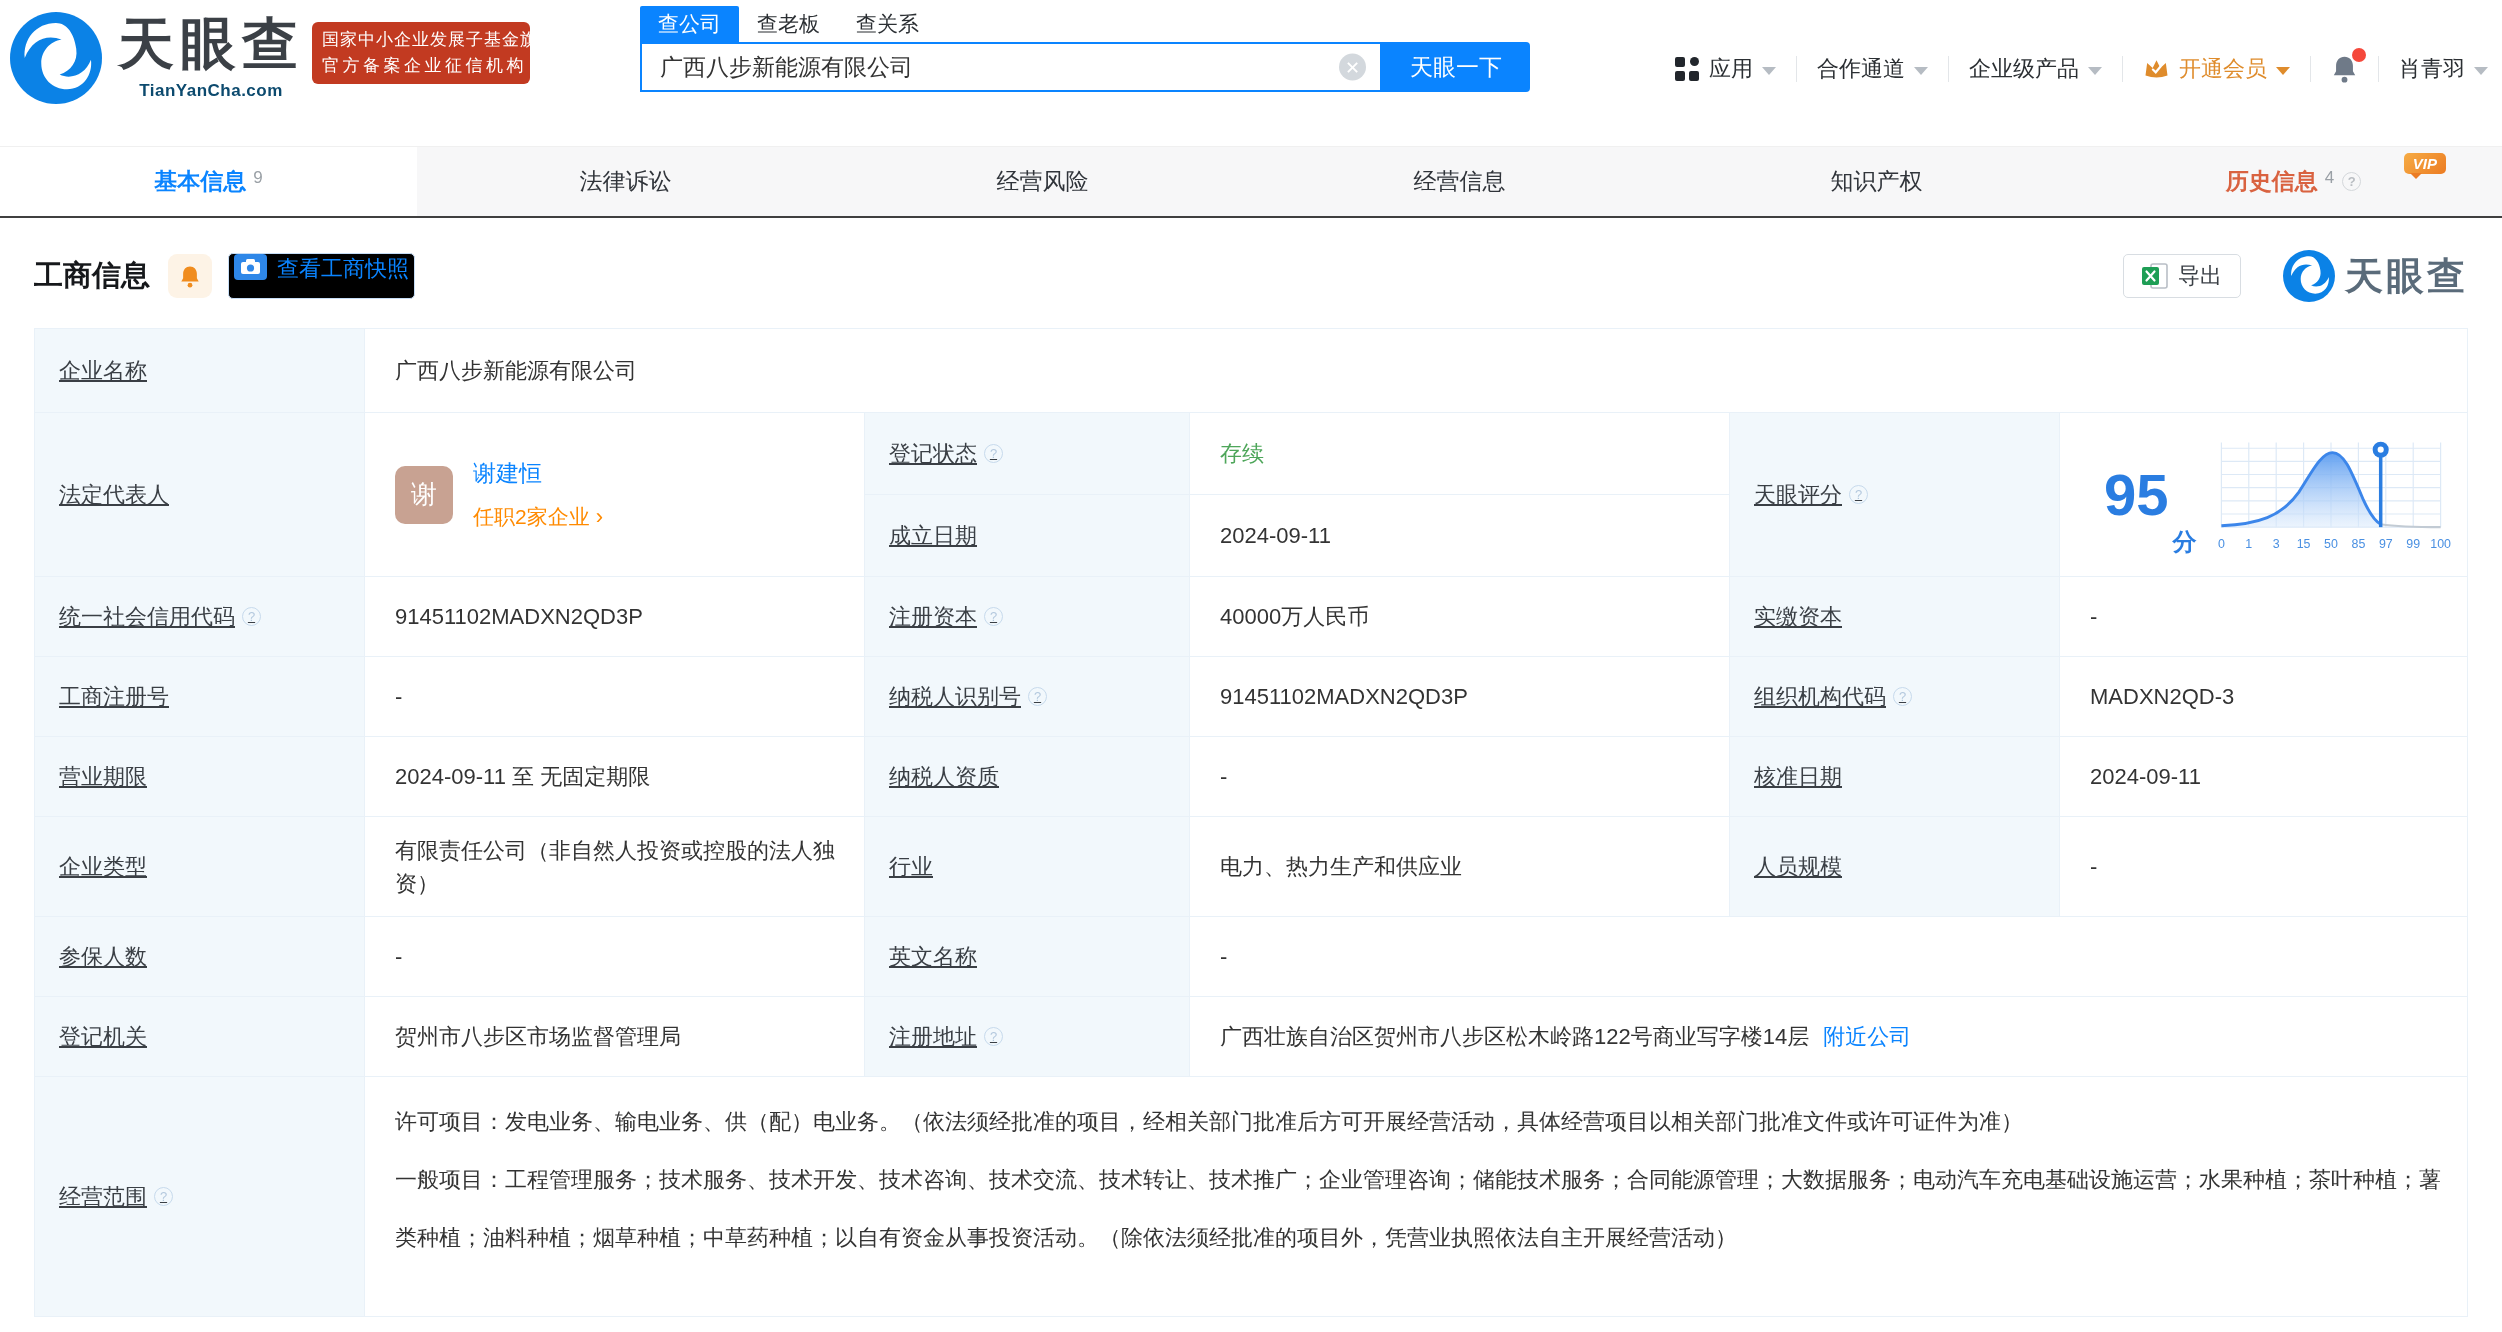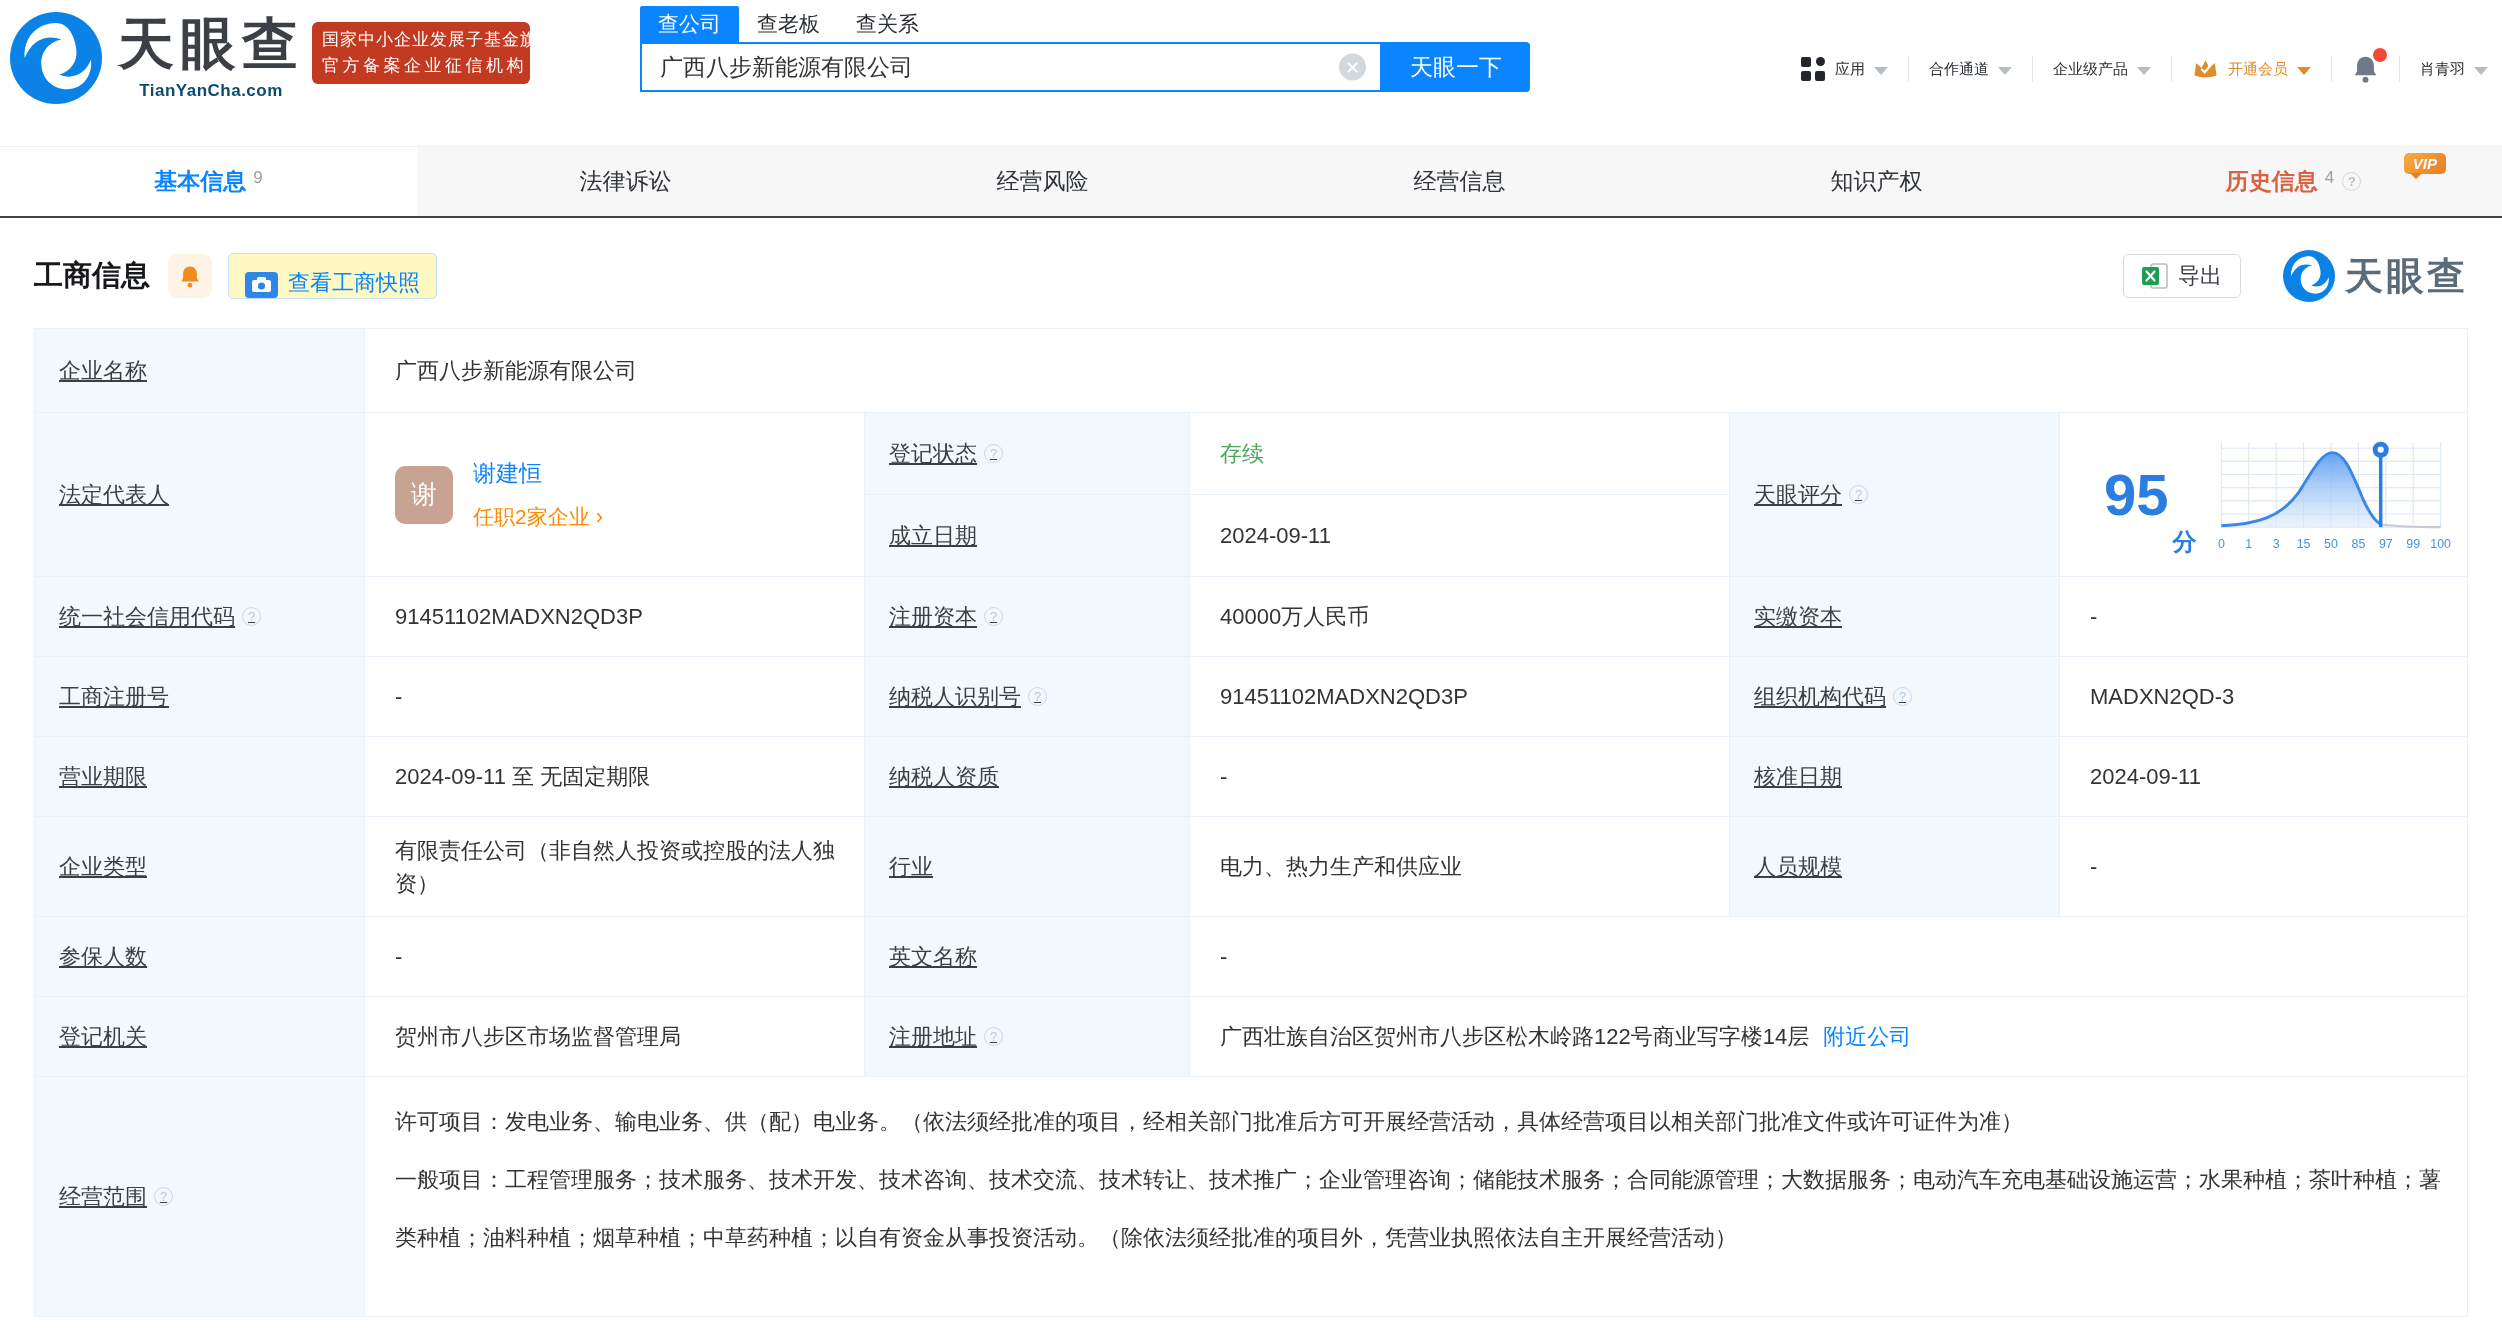--- a/index.html
+++ b/index.html
@@ -30,21 +30,21 @@
   .search-box { position:relative; width:742px; height:50px; border:2px solid #0a84ff; background:#fff; }
   .search-box input { width:100%; height:100%; border:none; outline:none; font-size:23px; color:#333;
     padding:0 56px 0 18px; font-family:inherit; background:transparent; }
   .clear-icon { position:absolute; right:14px; top:50%; transform:translateY(-50%); width:27px; height:27px;
     border-radius:50%; background:#d3d8dd; color:#fff; font-size:18px; display:flex; align-items:center;
     justify-content:center; cursor:pointer; }
   .search-btn { width:148px; height:50px; background:#0a84ff; color:#fff; border:none; font-size:23px;
     cursor:pointer; border-radius:0 4px 4px 0; font-family:inherit; }
 
   .top-nav { position:absolute; right:14px; top:44px; display:flex; align-items:center; height:50px; }
-  .nav-item { display:flex; align-items:center; font-size:15px; color:#2b2f33; cursor:pointer; white-space:nowrap;}
+  .nav-item { display:flex; align-items:center; font-size:22px; color:#2b2f33; cursor:pointer; white-space:nowrap;}
   .nav-sep { width:1px; height:26px; background:#e3e6e9; margin:0 20px; }
   .caret { width:0; height:0; border-left:7px solid transparent; border-right:7px solid transparent;
     border-top:8px solid #b6bcc3; margin-left:9px; margin-top:3px; }
   .apps-icon { width:24px; height:24px; margin-right:10px; position:relative; }
   .apps-icon i { position:absolute; width:10px; height:10px; background:#22262c; border-radius:2px; }
   .apps-icon i:nth-child(1){left:0;top:0;}
   .apps-icon i:nth-child(2){right:0;top:0;border-radius:50%;width:9px;height:9px;}
   .apps-icon i:nth-child(3){left:0;bottom:0;}
   .apps-icon i:nth-child(4){right:0;bottom:0;}
   .vip-nav { color:#df8c2c; }
@@ -70,22 +70,22 @@
     flex:none; }
   .qmark::after { content:"?"; }
   .qmark.gray { border-color:#d4d7db; color:#b9bdc2; }
 
   
   .section-head { display:flex; align-items:center; margin:30px 34px 24px 34px; height:56px; }
   .section-title { font-size:29px; font-weight:700; color:#16181b; }
   .bell-btn { width:44px; height:44px; background:#fdf3e6; border-radius:9px; display:flex; align-items:center;
     justify-content:center; margin-left:18px; cursor:pointer; }
   .bell-btn .bell-svg { width:22px; height:25px; color:#f08c1e; }
-  .snap-btn { margin-left:16px; height:46px; background:#fef9c3; border:1px solid #c6ddf6; border-radius:5px;
-    display:flex; align-items:flex-end; padding:0 16px; cursor:pointer; }
+  .snap-btn { margin-left:16px; height:46px; background:#000000; border:1px solid #c6ddf6; border-radius:5px;
+    display:flex; align-items:flex-start; padding:0 5px; cursor:pointer; }
   .cam-icon { width:33px; height:26px; margin-right:10px; }
   .snap-btn span { font-size:22px; color:#0a84ff; }
   .head-right { margin-left:auto; display:flex; align-items:center; }
   .export-btn { height:44px; border:1px solid #d8dde2; background:#fff; border-radius:5px; display:flex;
     align-items:center; padding:0 18px; cursor:pointer; }
   .xls-icon { width:26px; height:26px; margin-right:10px; }
   .export-btn span { font-size:22px; color:#3a3f45; }
   .watermark { display:flex; align-items:center; margin-left:42px; }
   .watermark .logo-swirl { width:52px; height:52px; }
   .wm-text { font-size:38px; font-weight:700; color:#5a6b7a; letter-spacing:3px; margin-left:10px; }

